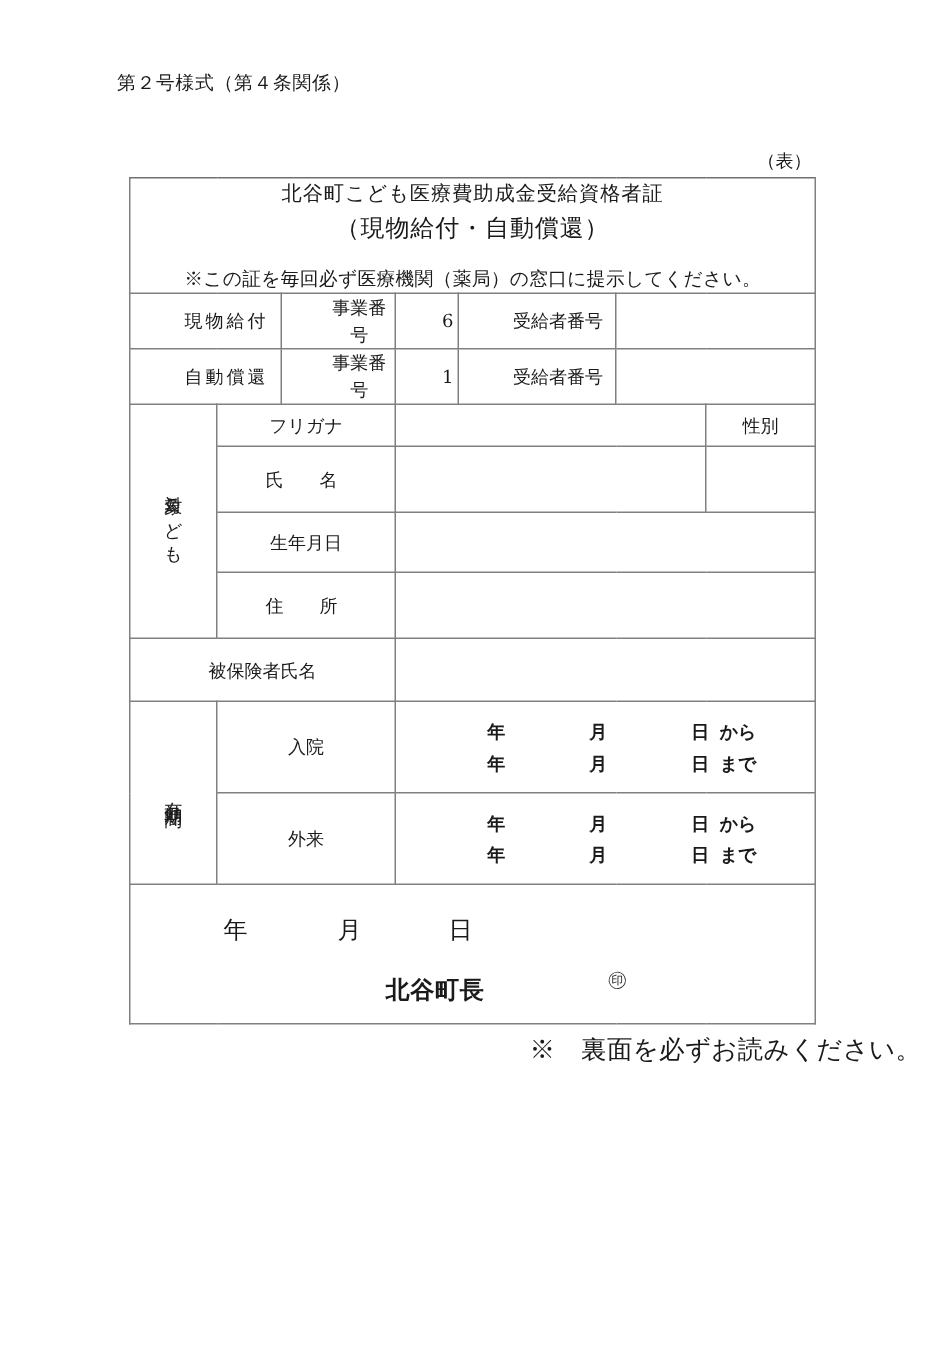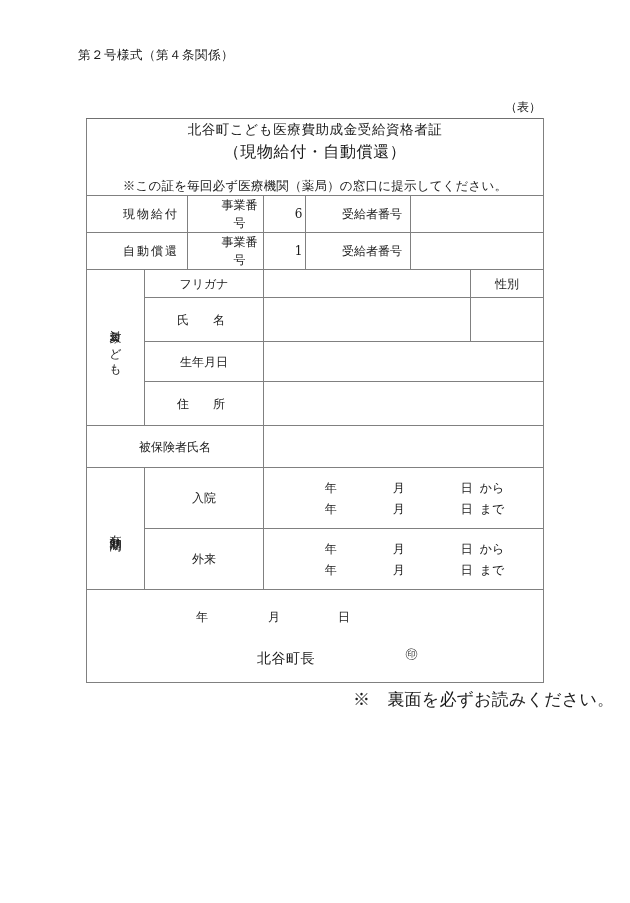--- a/index.html
+++ b/index.html
@@ -106,20 +106,21 @@
   .row-addr { height: 44px; }
   .row-insured { height: 42px; padding-left: 39px; }
 
   .spaced2 { letter-spacing: 6px; }
 
   
   .date-cell {
     text-align: left;
     padding: 9px 0 9px 0;
     height: 60px;
+    font-weight: bold;
   }
   .date-line {
     white-space: nowrap;
     font-size: 12px;
     padding-left: 22px;
     line-height: 1;
     margin: 9px 0;
   }
   .gap-y { display: inline-block; width: 56px; }
   .gap-m { display: inline-block; width: 56px; }
@@ -130,33 +131,33 @@
     height: 92px;
     text-align: left;
     vertical-align: top;
     position: relative;
     padding: 0;
   }
   .sign-date {
     position: absolute;
     left: 62px;
     top: 18px;
-    font-size: 12px;
-    white-space: nowrap;
-    margin-left: 47px;
+    font-size: 16px;
+    white-space: nowrap;
   }
   .sign-date .g1 { display: inline-block; width: 60px; }
   .sign-date .g2 { display: inline-block; width: 58px; }
   .sign-name {
     position: absolute;
     left: 170px;
     top: 58px;
-    font-size: 14px;
+    font-size: 16px;
     letter-spacing: 0.5px;
     white-space: nowrap;
+    font-weight: bold;
   }
   .sign-seal {
     position: absolute;
     left: 318px;
     top: 57px;
     font-size: 13px;
     line-height: 1;
   }
 
   

